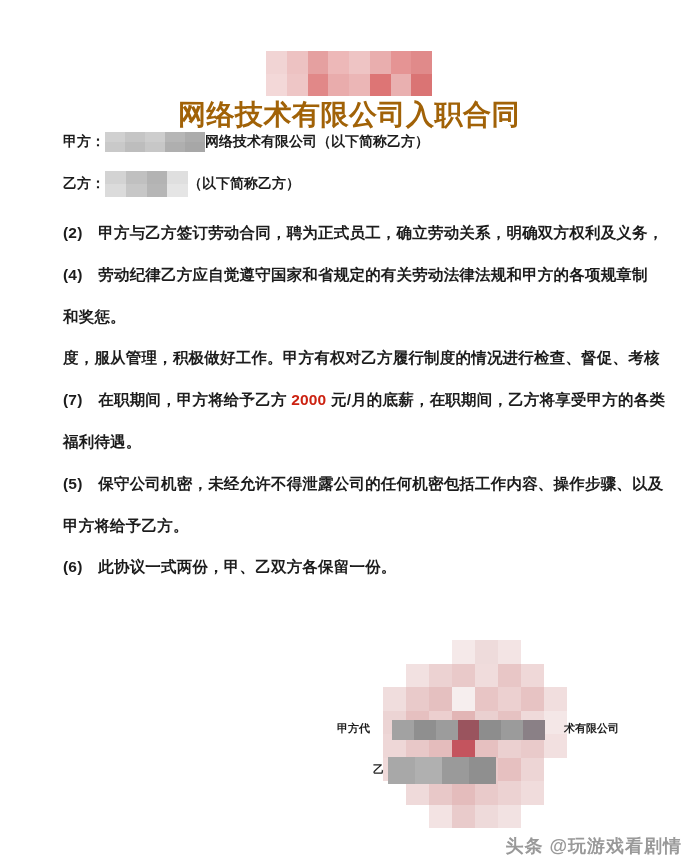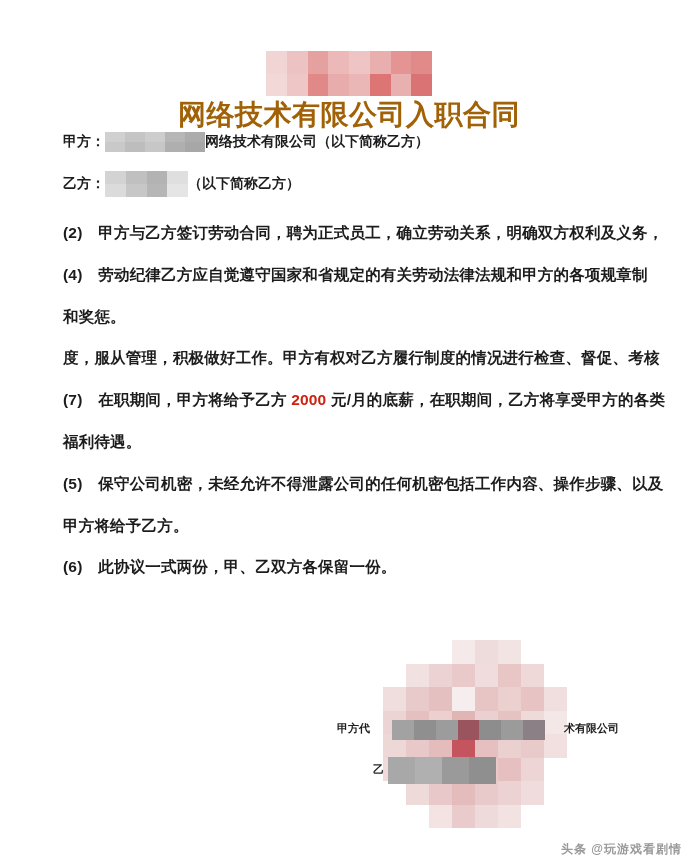--- a/index.html
+++ b/index.html
@@ -96,21 +96,21 @@
     position: absolute;
     left: 388px; top: 757px;
     width: 108px; height: 27px;
     z-index: 2;
   }
 
   
   .watermark {
     position: absolute;
     right: 16px; bottom: 6px;
-    font-size: 12px;
+    font-size: 18px;
     color: #999999;
     text-shadow: 1.5px 1.5px 0 #ffffff, 0.5px 0.5px 0 #ffffff;
     letter-spacing: 1px;
     z-index: 4;
   }
 </style>
 </head>
 <body>
 
 <div class="page">

